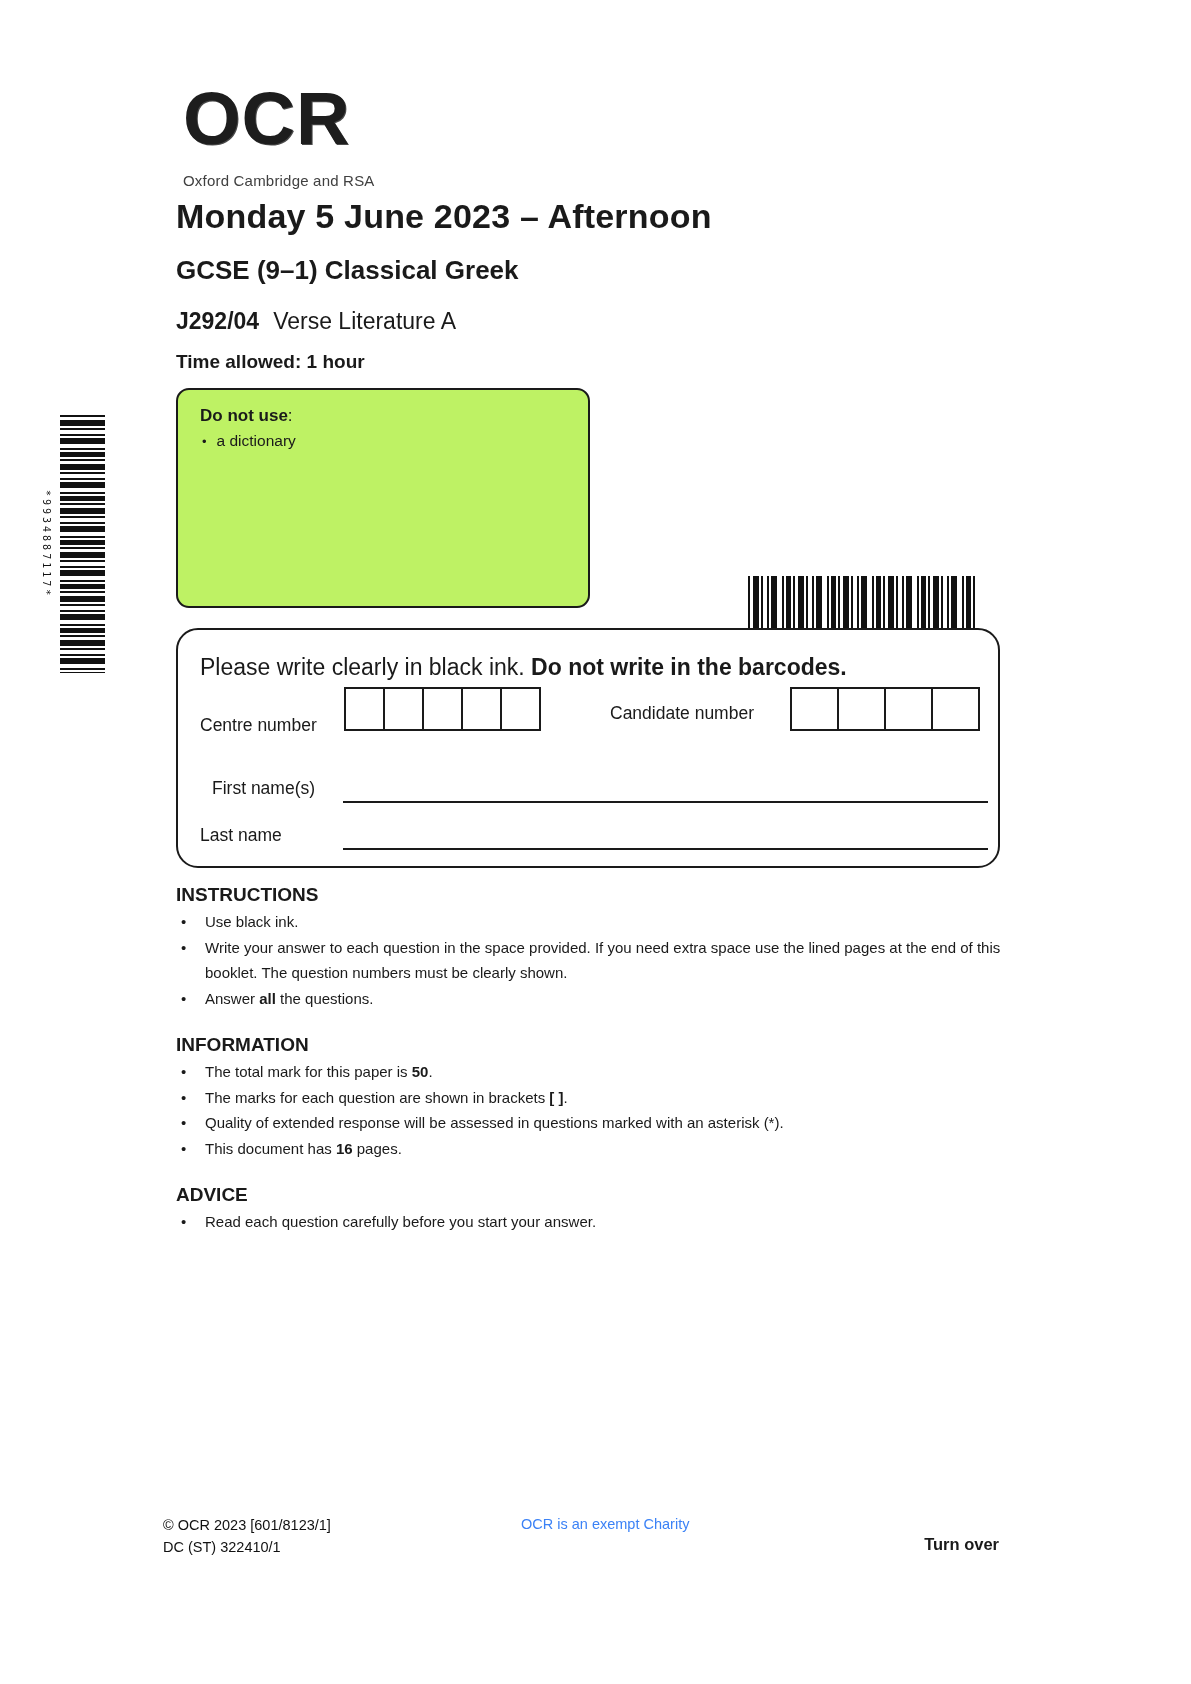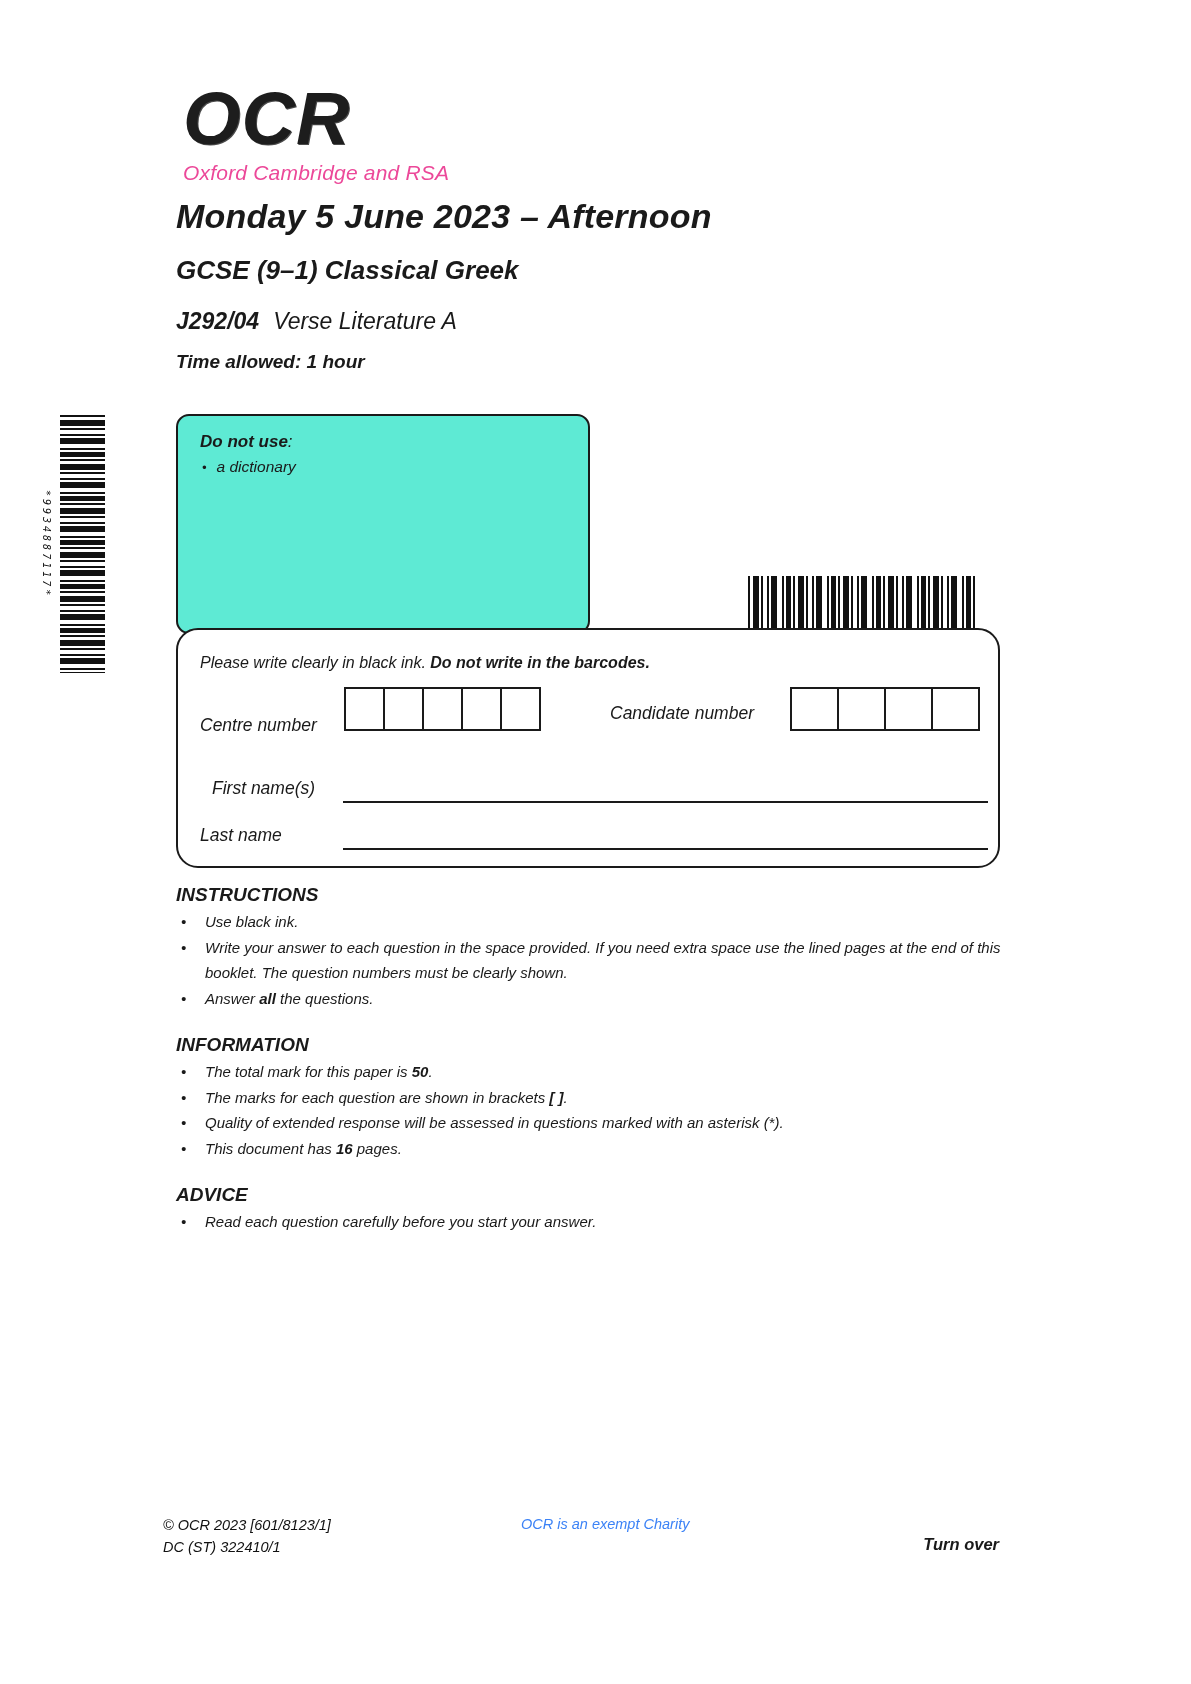--- a/index.html
+++ b/index.html
@@ -5,31 +5,30 @@
   * { box-sizing: border-box; }
   html, body { margin: 0; padding: 0; background: #ffffff; }
   .page {
     position: relative;
     width: 1191px;
     height: 1684px;
     background: #ffffff;
     font-family: "Liberation Sans", sans-serif;
     color: #1a1a1a;
     overflow: hidden;
-    font-style: italic;
   }
 
   
   .logo-block { position: absolute; left: 183px; top: 80px; }
   .logo-text {
     font-size: 74px; font-weight: bold; letter-spacing: 1px;
     color: #1d1d1d; line-height: 78px;
     text-shadow: 1px 1px 0 #4a4a4a;
   }
-  .logo-sub { font-size: 21px; color: #ec4899; margin-top: 3px; letter-spacing: 0.2px; }
+  .logo-sub { font-size: 15px; color: #404040; margin-top: 14px; letter-spacing: 0.2px; }
 
   
   .title   { position: absolute; left: 176px; top: 197px; font-size: 34px; font-weight: bold; letter-spacing: 0.2px; }
   .subtitle{ position: absolute; left: 176px; top: 255px; font-size: 26px; font-weight: bold; }
   .paperline { position: absolute; left: 176px; top: 308px; font-size: 23px; }
   .paperline .code { font-weight: bold; margin-right: 14px; }
   .time-allowed { position: absolute; left: 176px; top: 351px; font-size: 19px; font-weight: bold; }
 
   
   .vbarcode-label {
@@ -47,21 +46,21 @@
       #111 13px 15px, #fff 15px 19px,
       #111 19px 21px, #fff 21px 23px,
       #111 23px 29px, #fff 29px 33px,
       #111 33px 35px, #fff 35px 37px,
       #111 37px 42px, #fff 42px 44px);
   }
 
   
   .dnu-box {
     position: absolute; left: 176px; top: 388px; width: 414px; height: 220px;
-    border: 2.5px solid #1a1a1a; border-radius: 13px; background: #5eead4; margin-top: 26px;
+    border: 2.5px solid #1a1a1a; border-radius: 13px; background: #bef264;
   }
   .dnu-heading { position: absolute; left: 22px; top: 16px; font-size: 17px; }
   .dnu-heading .b { font-weight: bold; }
   .dnu-item { position: absolute; left: 24px; top: 42px; font-size: 15.5px; }
   .dnu-item .bullet { margin-right: 10px; font-size: 13px; }
 
   
   .hbarcode {
     position: absolute; left: 748px; top: 576px; width: 228px; height: 60px;
     background: repeating-linear-gradient(90deg,
@@ -78,21 +77,21 @@
     font-family: "DejaVu Sans Mono", monospace;
     font-size: 9px; color: #111; text-align: center; letter-spacing: 6px;
     white-space: nowrap;
   }
 
   
   .cand-box {
     position: absolute; left: 176px; top: 628px; width: 824px; height: 240px;
     border: 2.5px solid #1a1a1a; border-radius: 22px; background: #fff;
   }
-  .cand-intro { position: absolute; left: 22px; top: 24px; font-size: 16px; }
+  .cand-intro { position: absolute; left: 22px; top: 24px; font-size: 23px; }
   .cand-intro .b { font-weight: bold; }
   .cand-label { position: absolute; font-size: 17.5px; }
   .lbl-centre { left: 22px; top: 85px; }
   .lbl-candidate { left: 432px; top: 73px; }
   .cellrow { position: absolute; top: 57px; display: flex; }
   .row-centre { left: 166px; }
   .row-candidate { left: 612px; }
   .cell {
     width: 41px; height: 44px; border: 2px solid #1a1a1a;
     margin-left: -2px; background: #fff;

